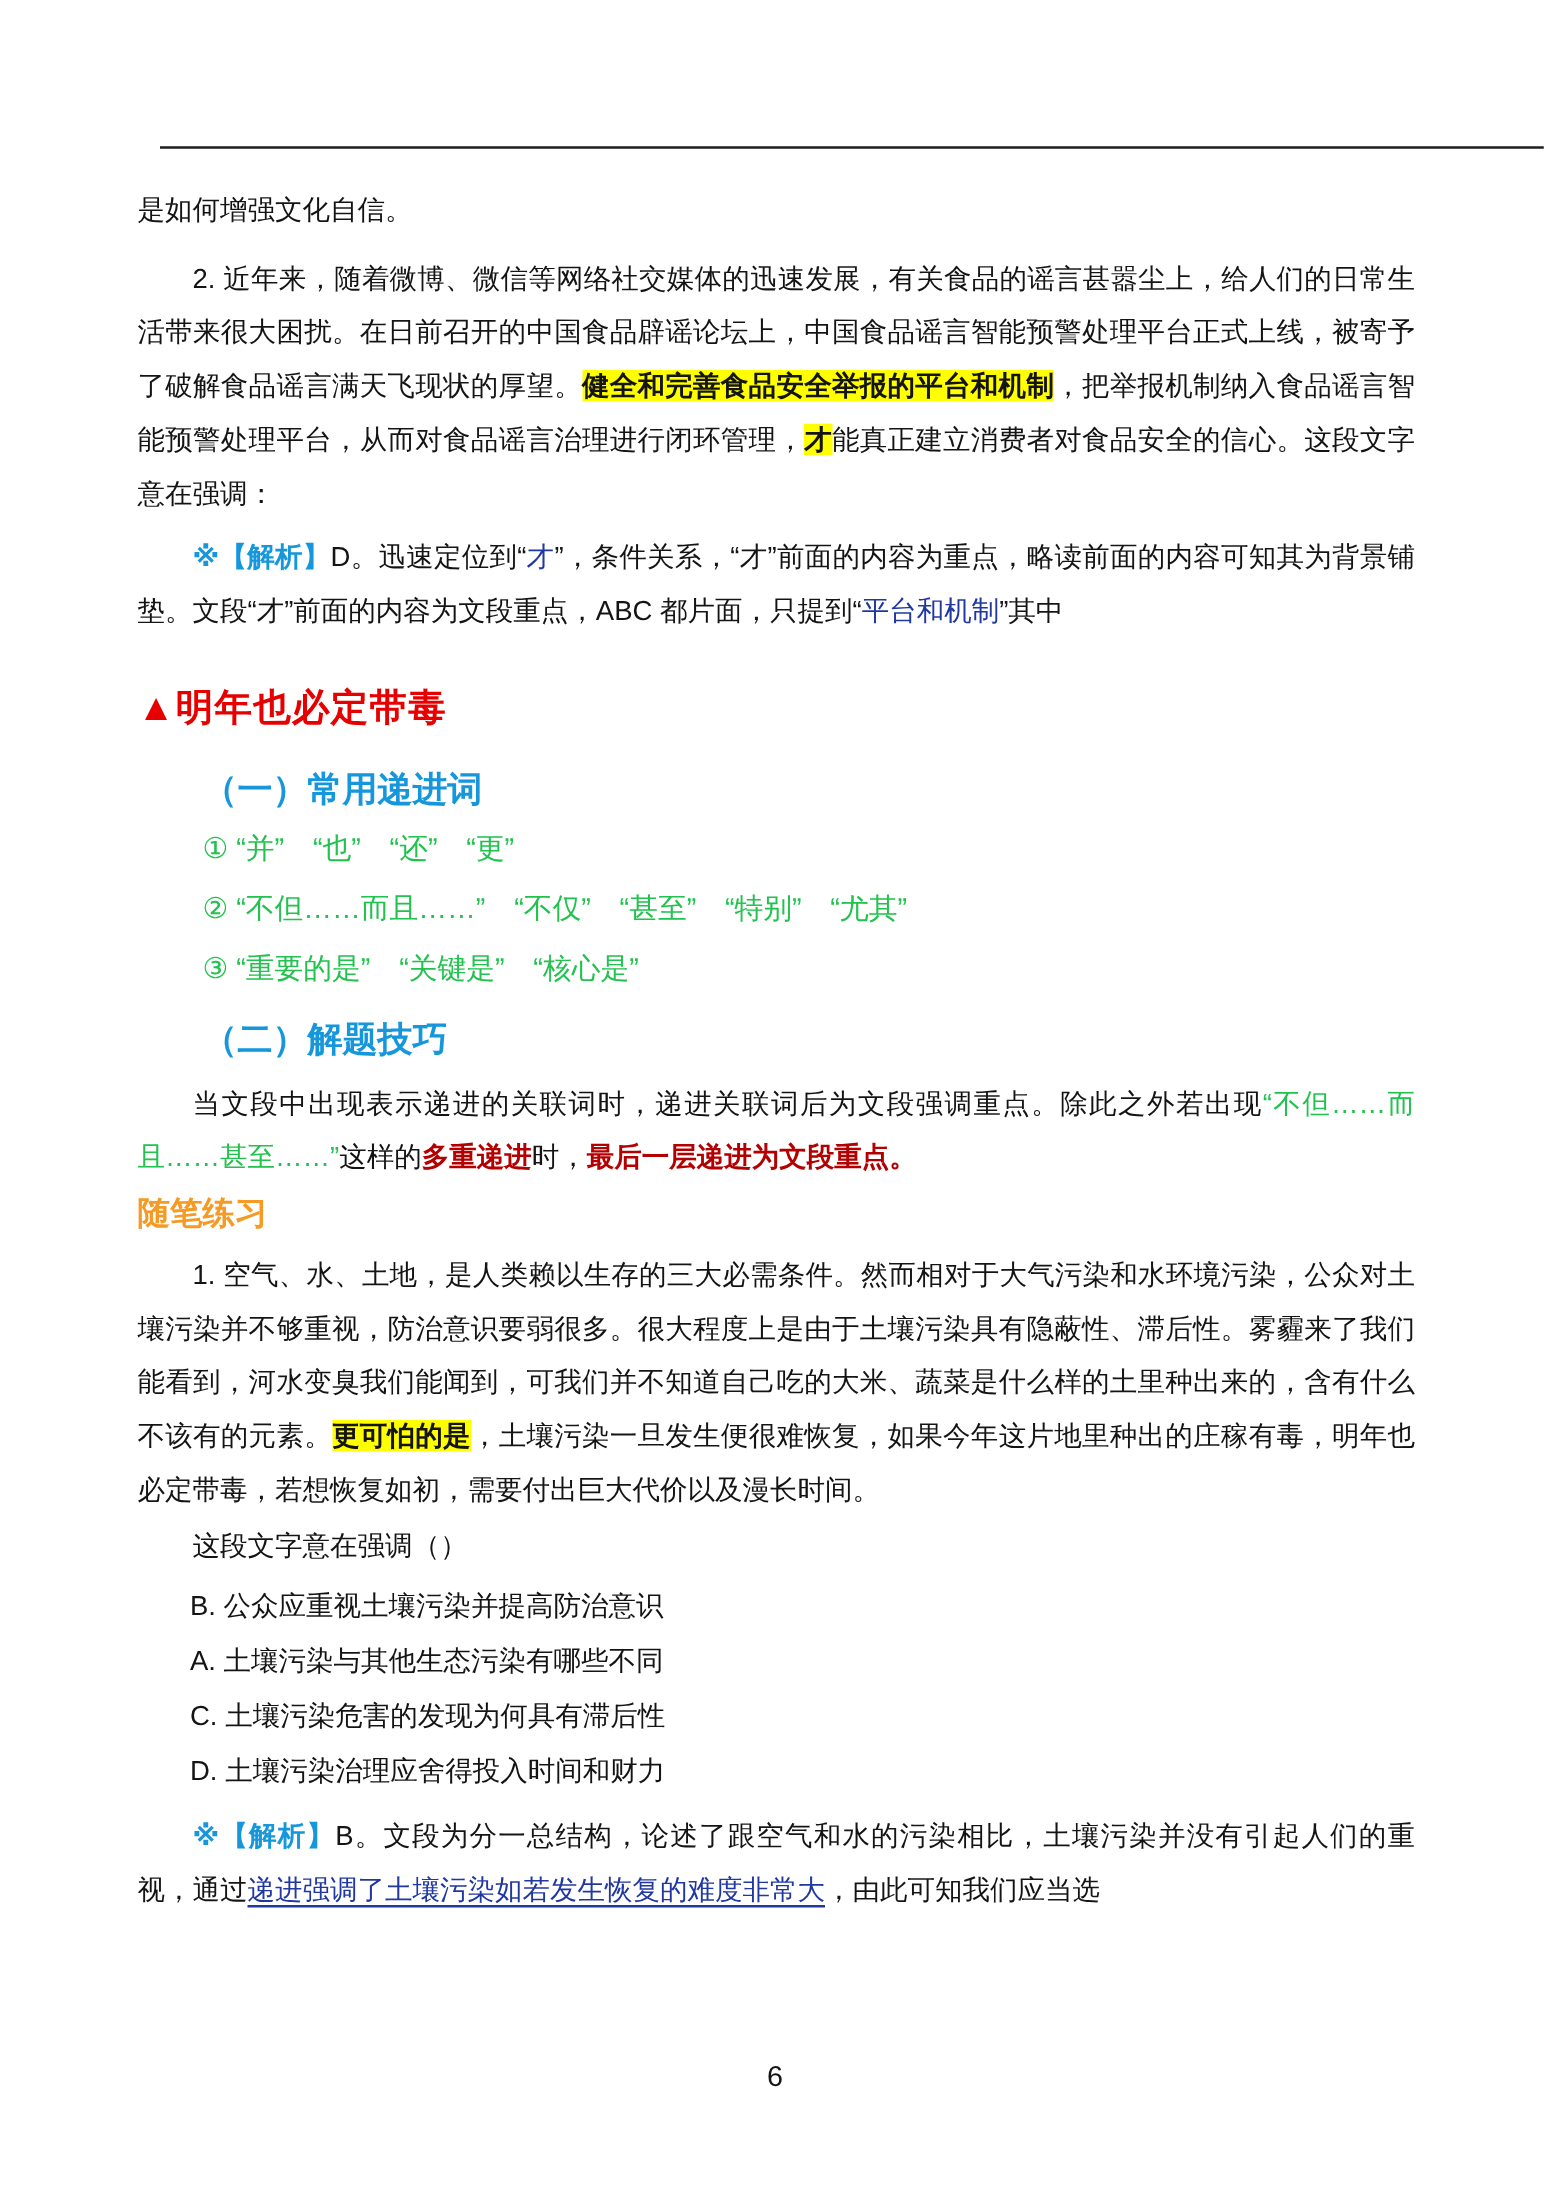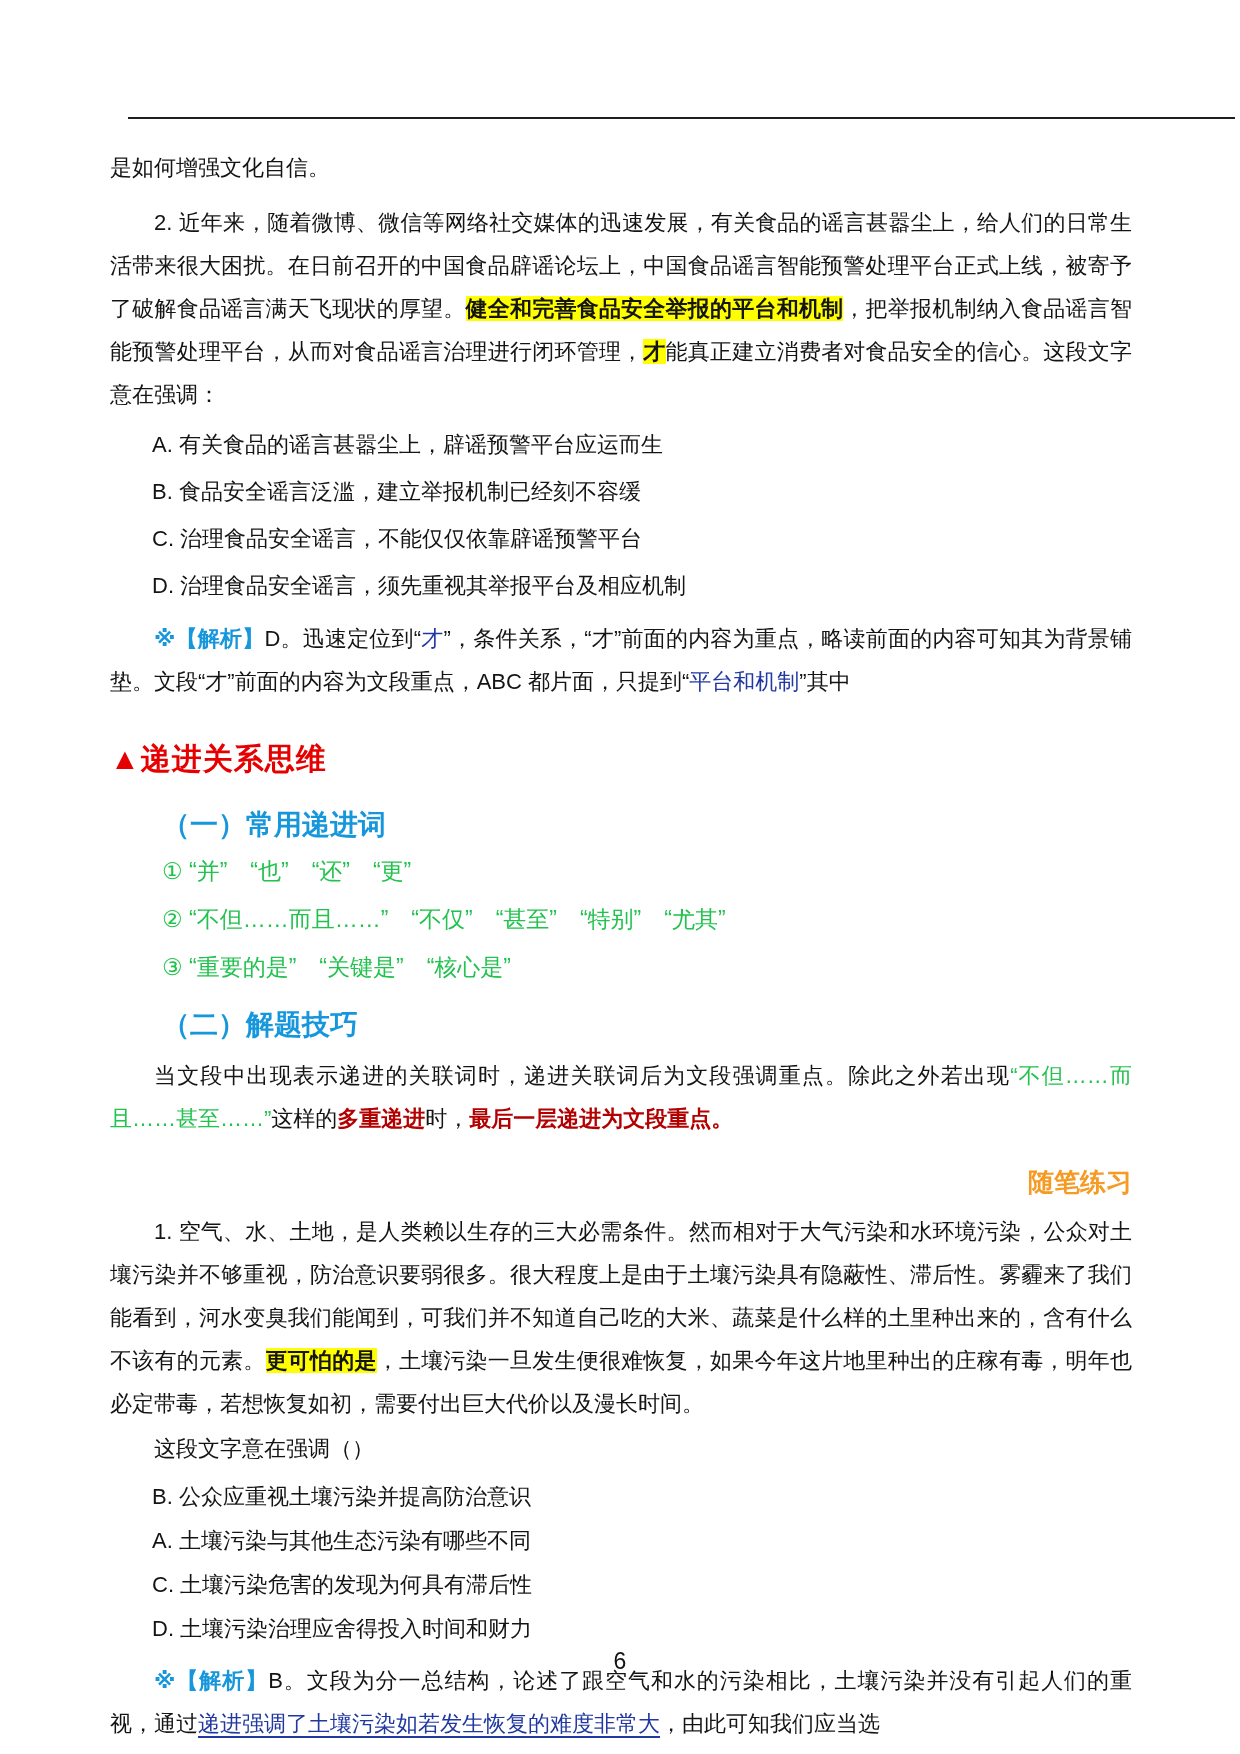--- a/index.html
+++ b/index.html
@@ -84,22 +84,22 @@
     padding-left: 52px;
     font-size: 23px;
     line-height: 42px;
     font-weight: 400;
     color: var(--green, #22c24e);
   }
   .green-line:first-of-type { margin-top: 10px; }
   .sub-heading.second { margin-top: 18px; }
   .tips { margin-top: 10px; }
   .practice-title {
-    margin-top: 25px;
-    text-align: right;
+    margin-top: 6px;
+    text-align: left;
     font-size: 26px;
     font-weight: 700;
     color: var(--orange, #f59a23);
     font-family: Liberation Mono, monospace;
   }
   .practice-para { margin-top: 10px; }
   .question-line { margin-top: 2px; }
   .page-number {
     position: absolute;
     top: 1648px;
@@ -115,31 +115,25 @@
 
 <div class="page">
   <div class="rule"></div>
 
   <div class="content">
 
     <p class="body-text">是如何增强文化自信。</p>
 
     <p class="body-text indent q2-para"><span class="seg">2. 近年来，随着微博、微信等网络社交媒体的迅速发展，有关食品的谣言甚嚣尘上，给人们的日常生活带来很大困扰。在日前召开的中国食品辟谣论坛上，中国食品谣言智能预警处理平台正式上线，被寄予了破解食品谣言满天飞现状的厚望。</span><span class="seg hl-bold">健全和完善食品安全举报的平台和机制</span><span class="seg">，把举报机制纳入食品谣言智能预警处理平台，从而对食品谣言治理进行闭环管理，</span><span class="seg hl-bold">才</span><span class="seg">能真正建立消费者对食品安全的信心。这段文字意在强调：</span></p>
 
-    <div class="options">
-      <p class="option">A. 有关食品的谣言甚嚣尘上，辟谣预警平台应运而生</p>
-      <p class="option">B. 食品安全谣言泛滥，建立举报机制已经刻不容缓</p>
-      <p class="option">C. 治理食品安全谣言，不能仅仅依靠辟谣预警平台</p>
-      <p class="option">D. 治理食品安全谣言，须先重视其举报平台及相应机制</p>
-    </div>
 
     <p class="body-text indent analysis"><span class="seg azure-bold">※【解析】</span><span class="seg">D。迅速定位到“</span><span class="seg navy">才</span><span class="seg">”，条件关系，“才”前面的内容为重点，略读前面的内容可知其为背景铺垫。文段“才”前面的内容为文段重点，ABC 都片面，只提到“</span><span class="seg navy">平台和机制</span><span class="seg">”其中</span></p>
 
 
-    <h2 class="section-title">▲递进关系思维</h2>
+    <h2 class="section-title">▲明年也必定带毒</h2>
 
     <h3 class="sub-heading">（一）常用递进词</h3>
 
     <p class="green-line">① “并”　“也”　“还”　“更”</p>
     <p class="green-line">② “不但……而且……”　“不仅”　“甚至”　“特别”　“尤其”</p>
     <p class="green-line">③ “重要的是”　“关键是”　“核心是”</p>
 
     <h3 class="sub-heading second">（二）解题技巧</h3>
 
     <p class="body-text indent tips"><span class="seg">当文段中出现表示递进的关联词时，递进关联词后为文段强调重点。除此之外若出现</span><span class="seg green">“不但……而且……甚至……”</span><span class="seg">这样的</span><span class="seg darkred">多重递进</span><span class="seg">时，</span><span class="seg darkred">最后一层递进为文段重点。</span></p>

